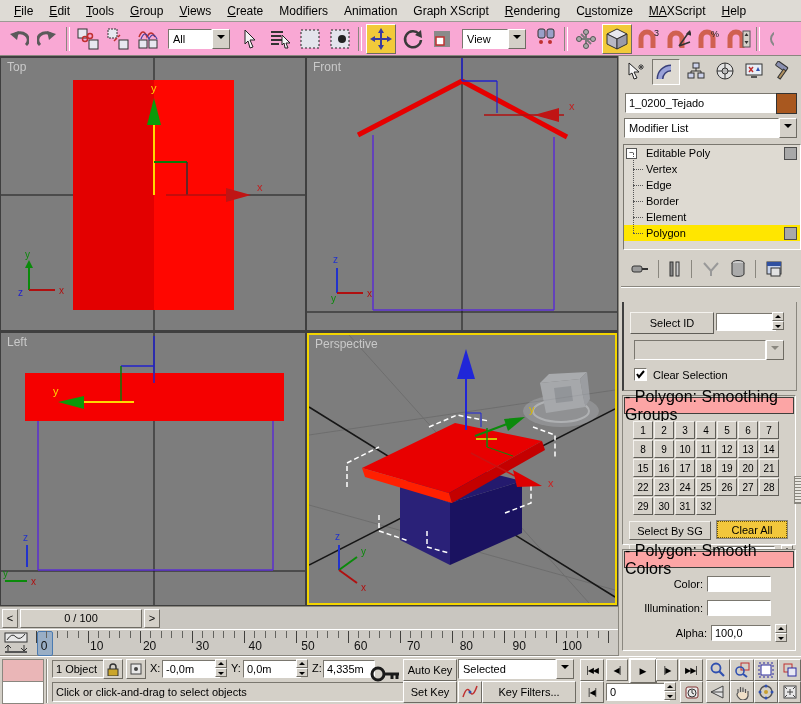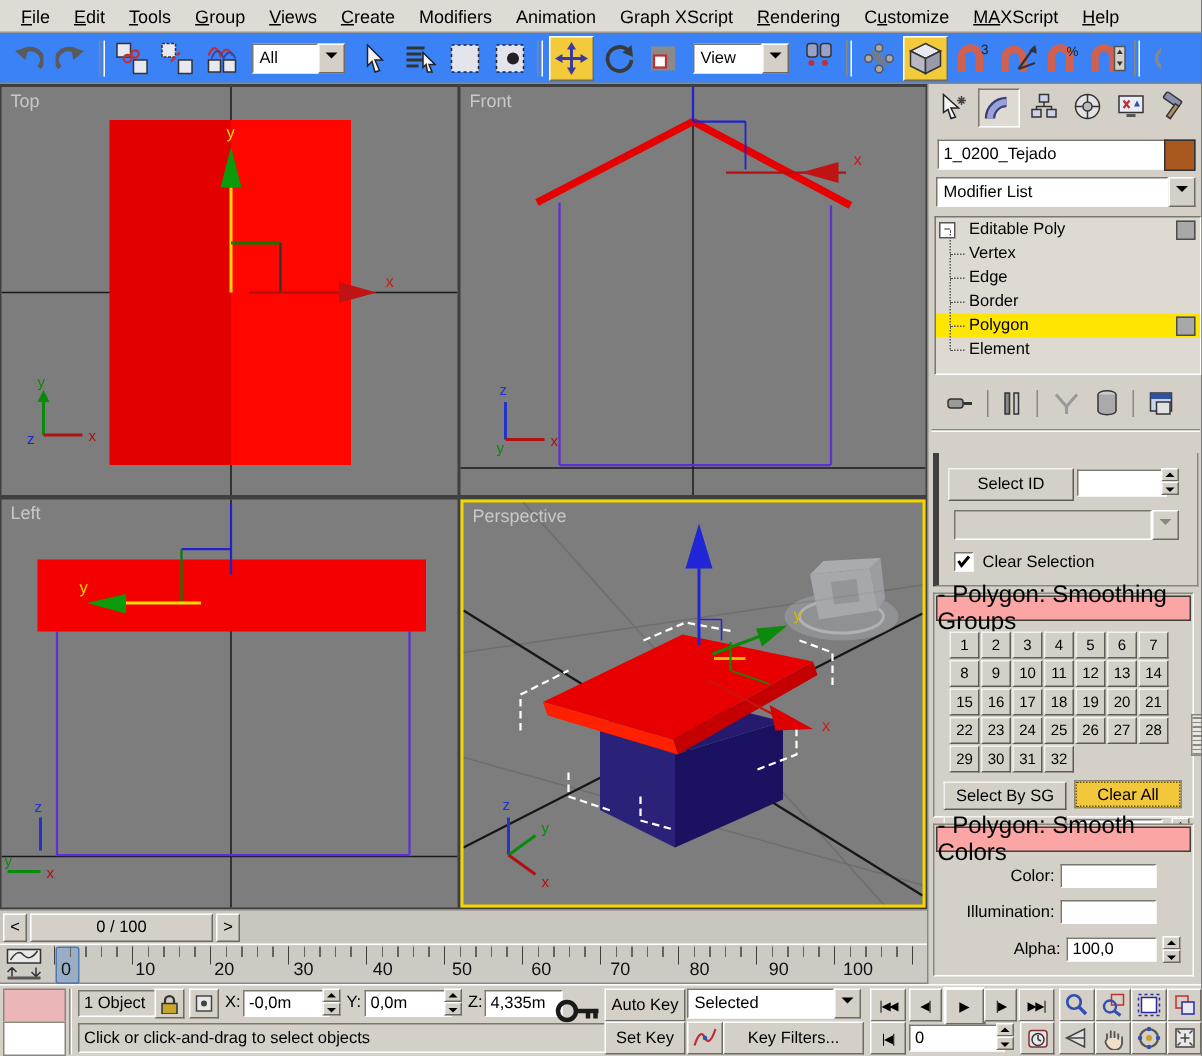--- a/index.html
+++ b/index.html
@@ -12,21 +12,21 @@
   .sunken{background:#fff;border:1px solid;border-color:#7a776f #ffffff #ffffff #7a776f;}
   .sunkeng{background:#d4d0c8;border:1px solid;border-color:#7a776f #ffffff #ffffff #7a776f;}
   .btn{display:flex;align-items:center;justify-content:center;cursor:default;}
   .active-yellow{background:#f2ca3a !important;}
   
   #menubar{left:0;top:0;width:801px;height:22px;display:flex;align-items:center;
            border-bottom:1px solid #9c9a94;background:#dedbd5;padding-left:6px;box-sizing:border-box;}
   .menu-item{padding:3px 8px;font-size:12px;white-space:nowrap;}
   .ul{text-decoration:underline;}
   
-  #toolbar{left:0;top:22px;width:801px;height:34px;background:#3b82f6;border-bottom:1px solid #8a877f;
+  #toolbar{left:0;top:22px;width:801px;height:34px;background:#f9a8d4;border-bottom:1px solid #8a877f;
            display:flex;align-items:center;gap:2px;padding-left:4px;box-sizing:border-box;}
   .tbtn{width:28px;height:28px;}
   .tsep{width:2px;height:24px;border-left:1px solid #8a877f;border-right:1px solid #fff;margin:0 2px;}
   .combo{height:20px;display:flex;align-items:stretch;}
   .combo .cfield{background:#fff;border:1px solid;border-color:#7a776f #fff #fff #7a776f;
                  padding:2px 4px;display:flex;align-items:center;}
   .combo .carr{width:16px;background:#d4d0c8;border:1px solid;border-color:#fff #6e6b63 #6e6b63 #fff;
                display:flex;align-items:center;justify-content:center;}
   .darr{width:0;height:0;border:4px solid transparent;border-top-color:#000;margin-top:4px;}
   
@@ -469,26 +469,26 @@
       </div>
       <div class="stackrow child">
           <span>Vertex</span>
         </div>
       <div class="stackrow child">
           <span>Edge</span>
         </div>
       <div class="stackrow child">
           <span>Border</span>
         </div>
+      <div class="stackrow child">
+          <span>Element</span>
+        </div>
       <div class="stackrow child" style="background:#ffe600;">
           <span>Polygon</span>
           <span class="graybox"></span>
-        </div>
-      <div class="stackrow child">
-          <span>Element</span>
         </div>
     </div>
 
     <div class="abs" style="left:4px;top:200px;width:176px;height:26px;display:flex;align-items:center;gap:9px;padding-left:6px;box-sizing:border-box;">
       <svg width="20" height="20">
           <rect x="3" y="7" width="10" height="6" rx="2" fill="#9a9a9a" stroke="#333"></rect>
           <line x1="13" y1="10" x2="19" y2="10" stroke="#333" stroke-width="2"></line>
         </svg>
       <span style="border-left:1px solid #8a877f;height:18px;"></span>
       <svg width="14" height="20">
@@ -505,21 +505,21 @@
         </svg>
       <span style="border-left:1px solid #8a877f;height:18px;"></span>
       <svg width="20" height="20">
           <rect x="2" y="3" width="14" height="12" fill="#c8d4ec" stroke="#333"></rect>
           <rect x="2" y="3" width="14" height="4" fill="#3050a0"></rect>
           <rect x="6" y="9" width="9" height="8" fill="#e2e2e2" stroke="#333"></rect>
         </svg>
     </div>
     <div class="abs" style="left:2px;top:230px;width:179px;border-top:1px solid #8a877f;border-bottom:1px solid #fff;"></div>
 
-    <div class="abs" style="left:3px;top:246px;width:172px;height:88px;border-left:4px solid #404040;border-right:1px solid #8a877f;border-bottom:1px solid #8a877f;">
+    <div class="abs" style="left:3px;top:246px;width:172px;height:88px;border-left:2px solid #404040;border-right:1px solid #8a877f;border-bottom:1px solid #8a877f;">
       <div class="abs raised2 btn" style="left:6px;top:10px;width:82px;height:20px;">Select ID</div>
       <div class="abs sunken fieldtxt" style="left:92px;top:11px;width:52px;height:16px;"></div>
       <span class="abs spin" style="left:148px;top:10px;">
           <i class="up"></i>
           <i class="dn"></i>
         </span>
       <div class="abs combo" style="left:10px;top:38px;width:150px;">
         <div class="cfield" style="flex:1;background:#d4d0c8;"></div>
         <div class="carr">
             <span class="darr" style="margin-top:0;border-top-color:#8a877f;"></span>

